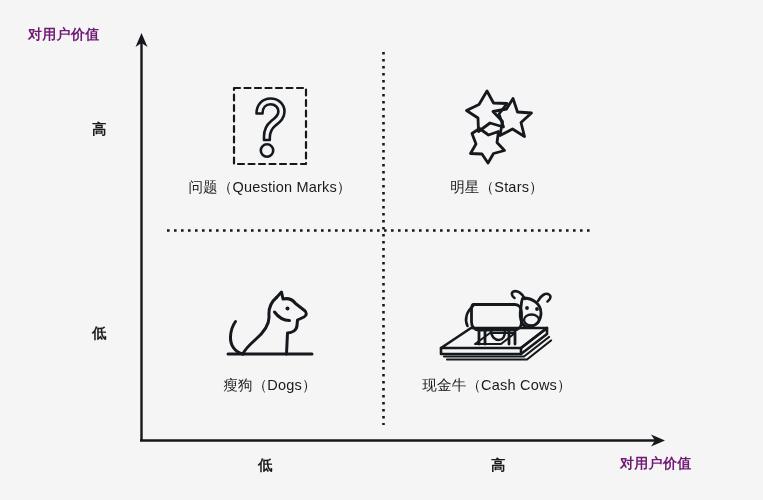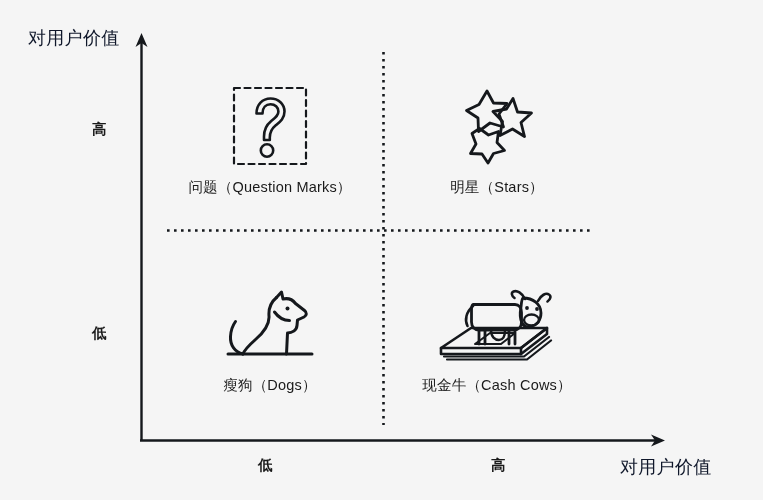--- a/index.html
+++ b/index.html
@@ -26,23 +26,23 @@
     left: 0;
     top: 0;
     width: 763px;
     height: 500px;
     pointer-events: none;
   }
 
   
   .axis-title {
     position: absolute;
-    font-size: 18px;
-    font-weight: normal;
-    color: #0f172a;
+    font-size: 14px;
+    font-weight: bold;
+    color: #701a75;
     white-space: nowrap;
     letter-spacing: 0.3px;
   }
   #y-axis-title { left: 28px; top: 26px; }
   #x-axis-title { left: 620px; top: 455px; }
 
   
   .tick-label {
     position: absolute;
     font-size: 14.5px;

